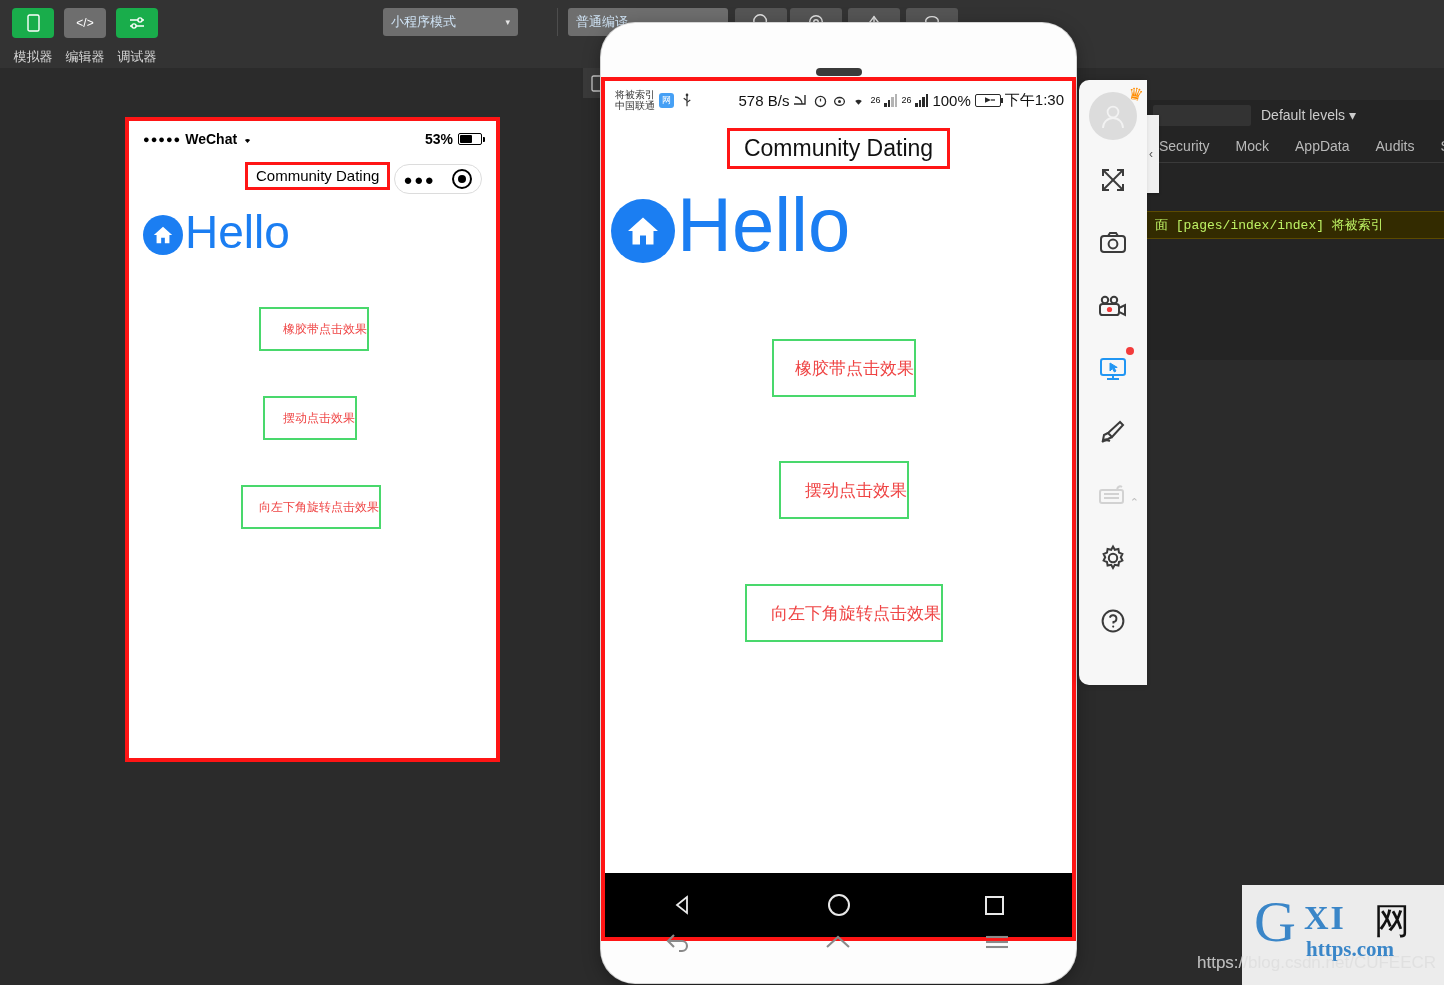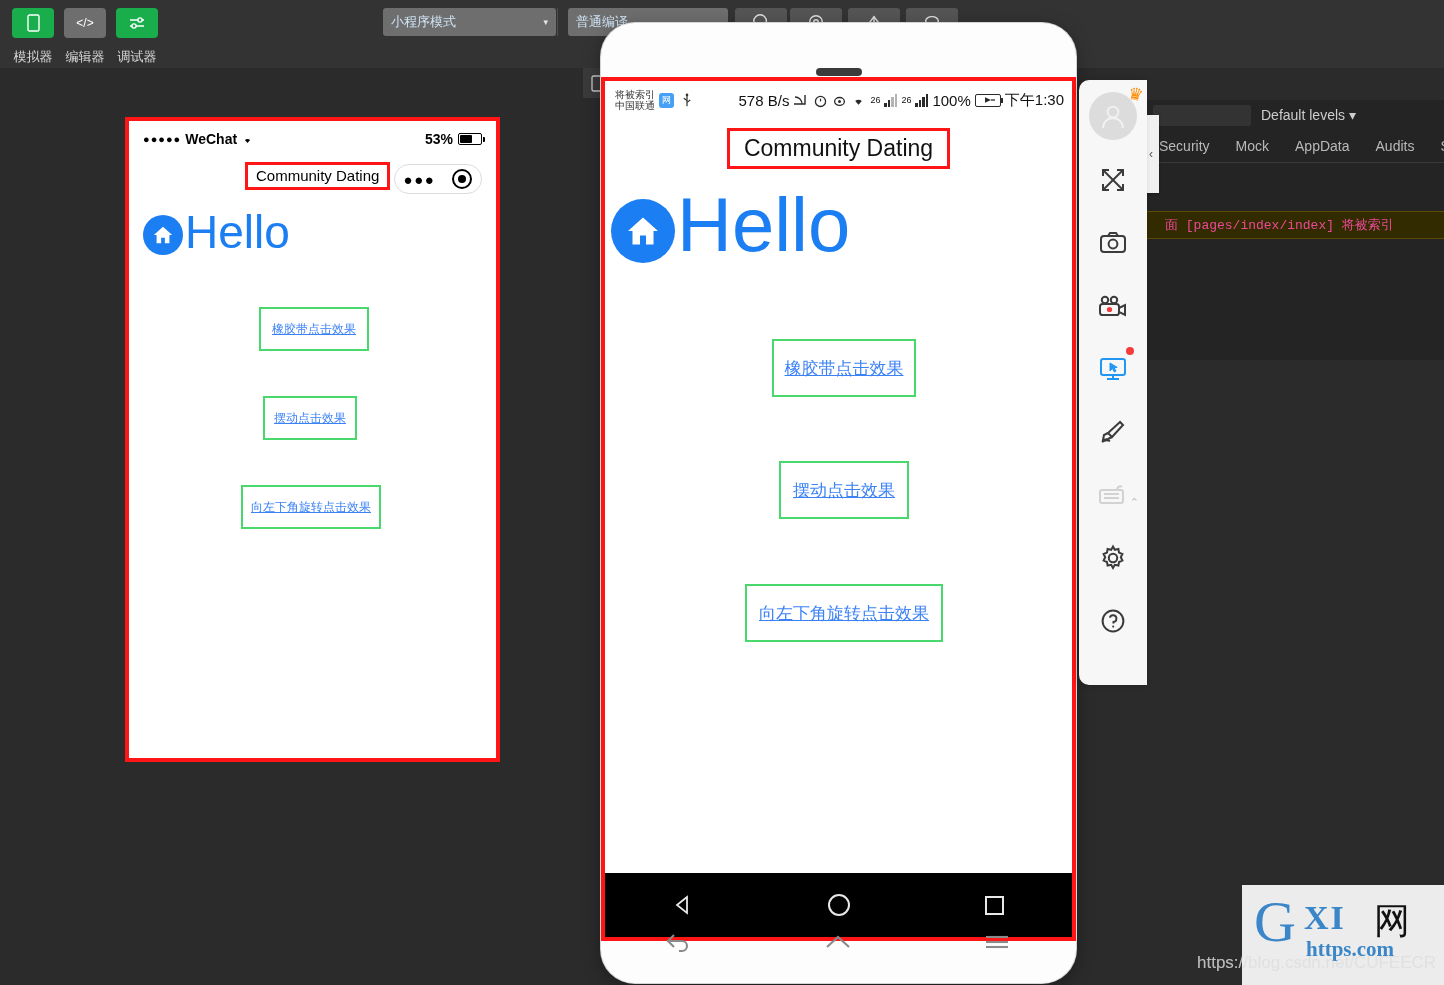--- a/index.html
+++ b/index.html
@@ -19,21 +19,21 @@
   .tb-btn{ width:42px; height:30px; border-radius:4px;
     display:flex; align-items:center; justify-content:center;
     color:#ffffff; font-size:13px; cursor:pointer; }
   .tb-btn.green{ background:#19ad4b; }
   .tb-btn.grey{ background:#6e6e6e; }
   .tb-label{ position:absolute; top:40px; font-size:13px; color:#d8d8d8;
     width:42px; text-align:center; white-space:nowrap; }
   .tb-cell{ position:relative; width:42px; }
 
   .mode-select{
-    position:absolute; left:383px; top:8px; width:173px; height:28px;
+    position:absolute; left:383px; top:8px; width:135px; height:28px;
     background:#6e6e6e; border-radius:3px; color:#cfe3f5; font-size:13px;
     display:flex; align-items:center; padding:0 8px; cursor:pointer;
   }
   .mode-select .caret{ margin-left:auto; font-size:9px; color:#e6e6e6; }
   .divider-v{ position:absolute; top:8px; width:1px; height:28px; background:#4d4d4d; }
 
   .compile-select{
     position:absolute; left:568px; top:8px; width:160px; height:28px;
     background:#6e6e6e; border-radius:3px; color:#cfe3f5; font-size:13px;
     display:flex; align-items:center; padding:0 8px; cursor:pointer;
@@ -90,23 +90,23 @@
   .cap-target{ width:20px; height:20px; border:2px solid #000; border-radius:50%;
     display:flex; align-items:center; justify-content:center; }
   .cap-target > i{ width:8px; height:8px; background:#000; border-radius:50%; display:block; }
 
   .brand-row{ display:flex; align-items:flex-end; padding-left:14px; }
   .brand-logo{ border-radius:50%; background:#1b7ef2;
     display:flex; align-items:center; justify-content:center; }
   .brand-text{ color:#1b7ef2; font-weight:400; line-height:1; }
 
   .btn-green{
-    border:2px solid #49d86c; background:#ffffff; color:#3b82f6;
-    display:flex; align-items:center; justify-content:center;
-    cursor:pointer; text-align:center;text-decoration:underline;
+    border:2px solid #49d86c; background:#ffffff; color:#ef4444;
+    display:flex; align-items:center; justify-content:flex-end;
+    cursor:pointer; text-align:center;
   }
 
   
   #phone-mock{
     position:absolute; left:601px; top:23px; width:475px; height:960px;
     background:#fdfdfd; border-radius:34px;
     box-shadow:0 0 0 1px #d5d5d5, 0 4px 18px rgba(0,0,0,.35);
   }
   #phone-speaker{
     position:absolute; left:50%; transform:translateX(-50%); top:45px;
@@ -189,22 +189,22 @@
     padding-left:12px; font-size:14px; color:#b9b9b9; }
   .dt-tab{ cursor:pointer; white-space:nowrap; }
   #dt-filterbar{ height:30px; display:flex; align-items:center; gap:10px;
     padding-left:0px; }
   #dt-filter-input{ width:98px; height:21px; background:#333333; border:none;
     margin-left:6px; border-radius:2px; }
   #dt-levels{ font-size:14px; color:#cccccc; cursor:pointer; }
   .dt-sep{ height:1px; background:#3a3a3a; }
   #dt-warning{
     background:#332b00; border-top:1px solid #5c4a00; border-bottom:1px solid #5c4a00;
-    color:#ec4899; font-family:"Liberation Mono","DejaVu Sans Mono",monospace;
-    font-size:13px; padding:4px 18px; white-space:nowrap;
+    color:#bef264; font-family:"Liberation Mono","DejaVu Sans Mono",monospace;
+    font-size:13px; padding:4px 8px; white-space:nowrap;
   }
 
   
   #watermark{
     position:absolute; left:1242px; top:885px; width:202px; height:100px;
     background:#ececec; display:flex; align-items:center; justify-content:center;
   }
   #wm-inner{ position:relative; width:100%; height:100%; }
   #wm-g{ position:absolute; left:12px; top:8px; font-size:58px; color:#3a86c8;
     font-family:"Liberation Serif","DejaVu Serif",serif; line-height:1; }

